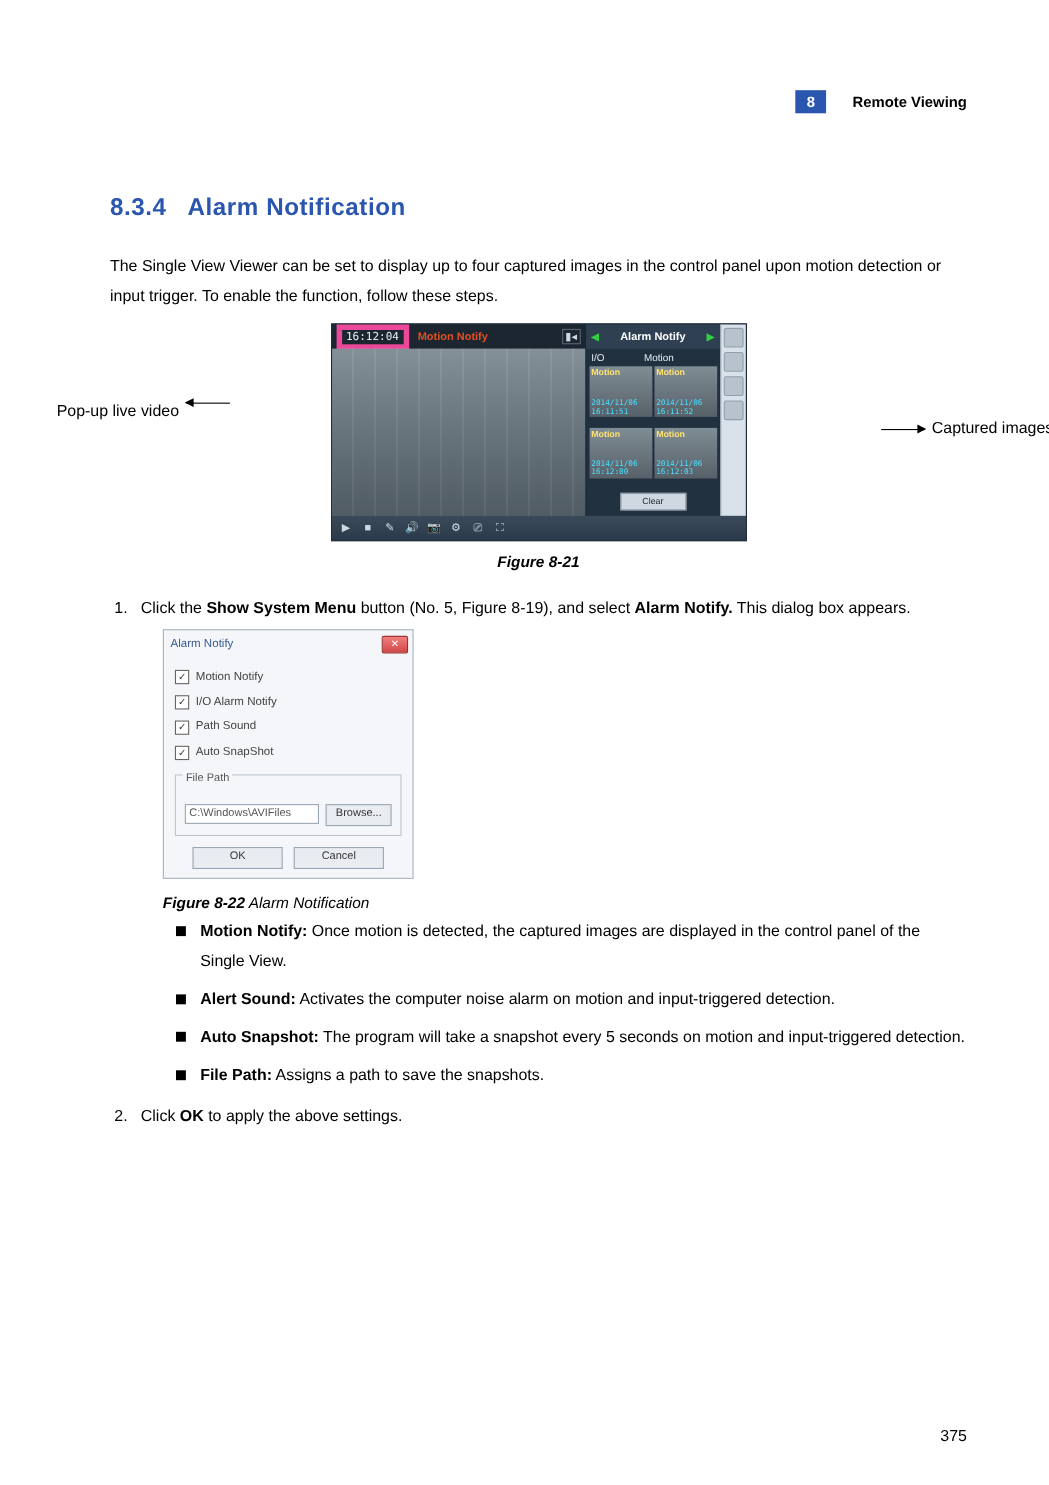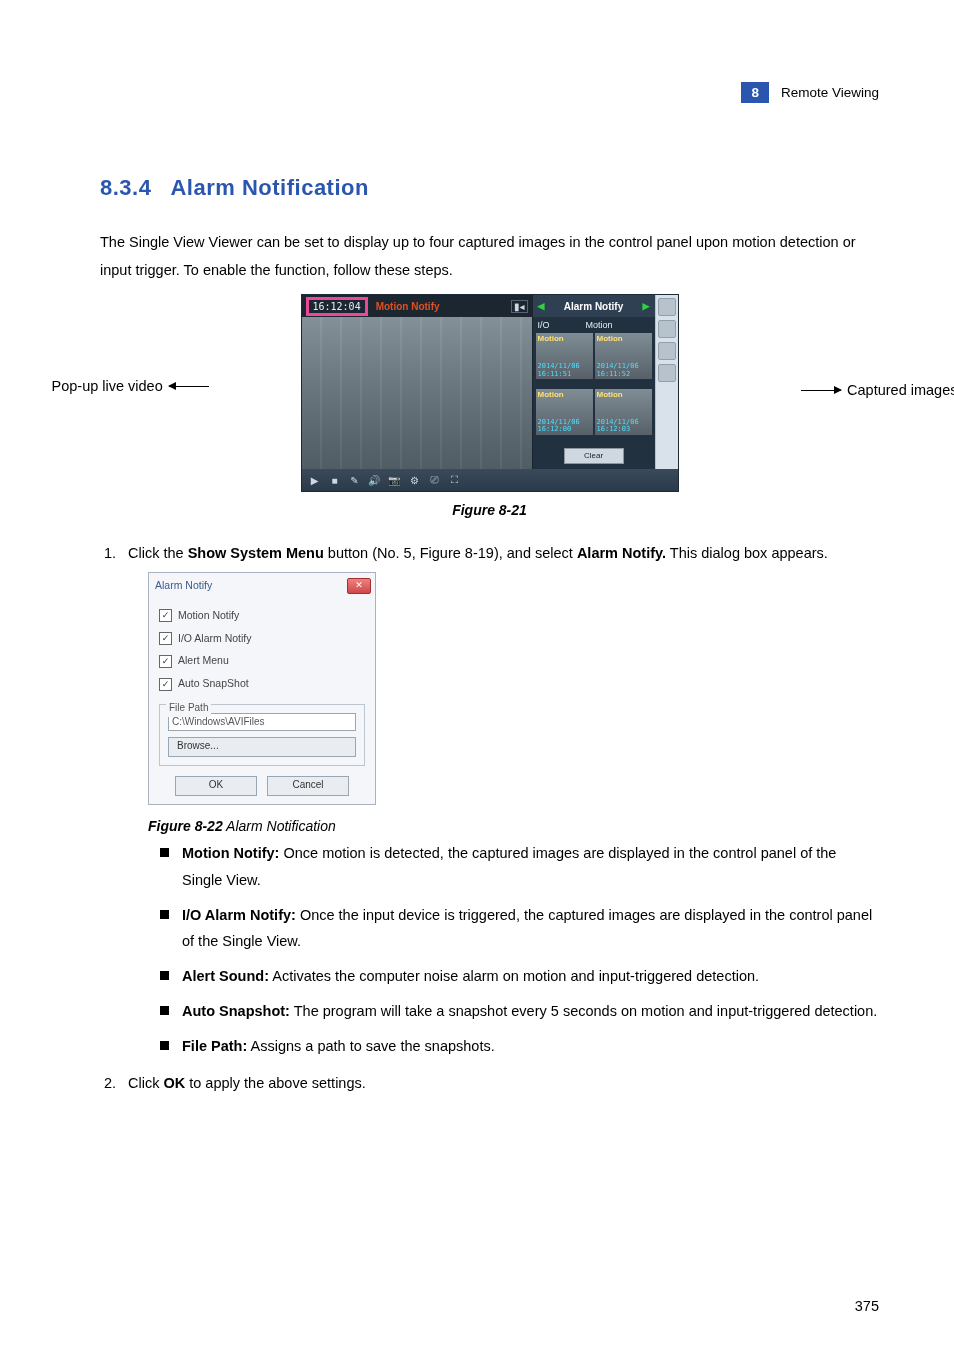--- a/index.html
+++ b/index.html
@@ -29,21 +29,22 @@
     font-size: 13.5px;
   }
   .header-badge {
     background: #2a56b0;
     color: #fff;
     font-weight: bold;
     padding: 3px 10px;
     font-size: 13.5px;
   }
   .header-text {
-    font-weight: normal;
+    font-weight: bold;
+    margin-left: 12px;
   }
   h2.section-title {
     color: #2a56b0;
     font-family: Arial, Helvetica, sans-serif;
     font-weight: 900;
     font-size: 22px;
     letter-spacing: 0.5px;
     margin: 95px 0 28px 0;
   }
   p.intro {
@@ -60,24 +61,24 @@
   }
   .figure-wrap {
     position: relative;
     width: 640px;
     display: flex;
     justify-content: center;
   }
   .annot-left {
     position: absolute;
     left: -142px;
-    top: 84px;
+    top: 72px;
     font-size: 14.5px;
     display: flex;
-    align-items: center;
+    align-items: flex-start;
     gap: 6px;
     padding-left: 24px;
   }
   .annot-right {
     position: absolute;
     right: -148px;
     top: 88px;
     font-size: 14.5px;
     display: flex;
     align-items: center;
@@ -130,21 +131,21 @@
   }
   .video-header {
     background: #1b2631;
     height: 22px;
     display: flex;
     align-items: center;
     padding: 0 4px;
     gap: 8px;
   }
   .time-box {
-    border: 3px solid #ec4899;
+    border: 5px solid #ec4899;
     color: #e6eef5;
     font-size: 10px;
     padding: 1px 4px;
     font-family: monospace;
   }
   .motion-text {
     color: #e05020;
     font-size: 10px;
     font-weight: bold;
   }
@@ -321,21 +322,21 @@
   }
   .group-label {
     position: absolute;
     top: -7px;
     left: 6px;
     background: #f4f6f9;
     padding: 0 3px;
     font-size: 10px;
     color: #555;
   }
-  .path-row { display: flex; gap: 6px; margin-top: 2px; flex-direction: column; }
+  .path-row { display: flex; gap: 6px; margin-top: 20px; }
   .path-inp {
     flex: 1;
     border: 1px solid #9aa6b2;
     background: #fff;
     height: 16px;
     font-size: 10px;
     padding: 0 3px;
     line-height: 16px;
     color: #555;
   }
@@ -496,21 +497,21 @@
           <div class="chk-row">
               <span class="chk">✓</span>
               <span>Motion Notify</span>
             </div>
           <div class="chk-row">
               <span class="chk">✓</span>
               <span>I/O Alarm Notify</span>
             </div>
           <div class="chk-row">
               <span class="chk">✓</span>
-              <span>Alert Menu</span>
+              <span>Path Sound</span>
             </div>
           <div class="chk-row">
               <span class="chk">✓</span>
               <span>Auto SnapShot</span>
             </div>
 
           <div class="group">
             <span class="group-label">File Path</span>
             <div class="path-row">
               <div class="path-inp">C:\Windows\AVIFiles</div>
@@ -523,21 +524,20 @@
           </div>
         </div>
       </div>
 
       <div class="caption2">
         <span class="fb">Figure 8-22</span><span class="fi"> Alarm Notification</span>
       </div>
 
       <ul class="bullets">
         <li><span class="bold">Motion Notify:</span><span> Once motion is detected, the captured images are displayed in the control panel of the Single View.</span></li>
-        <li><span class="bold">I/O Alarm Notify:</span><span> Once the input device is triggered, the captured images are displayed in the control panel of the Single View.</span></li>
         <li><span class="bold">Alert Sound:</span><span> Activates the computer noise alarm on motion and input-triggered detection.</span></li>
         <li><span class="bold">Auto Snapshot:</span><span> The program will take a snapshot every 5 seconds on motion and input-triggered detection.</span></li>
         <li><span class="bold">File Path:</span><span> Assigns a path to save the snapshots.</span></li>
       </ul>
     </li>
     <li>
       <span>Click </span><span class="bold">OK</span><span> to apply the above settings.</span>
     </li>
   </ol>
 

